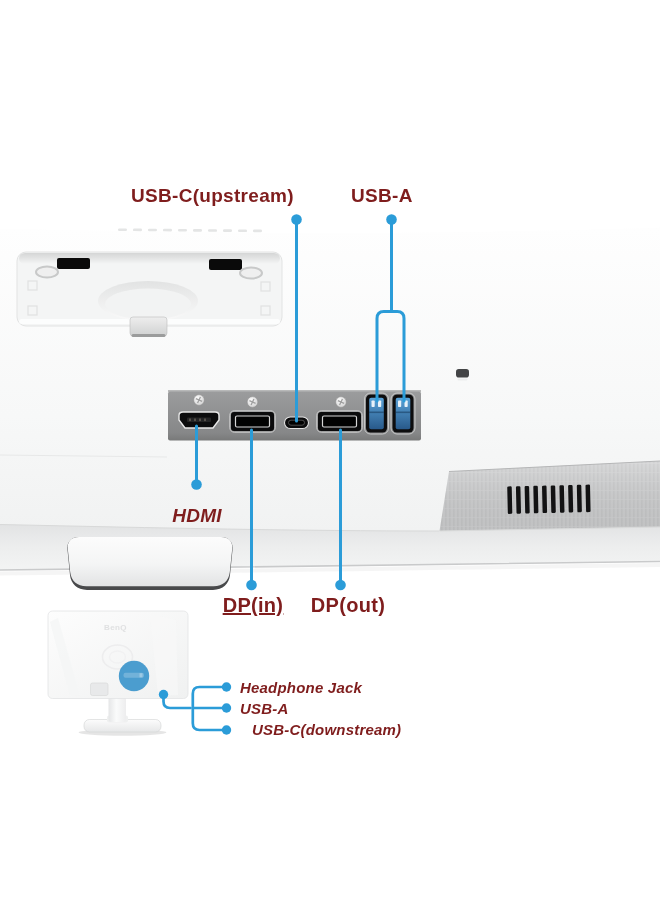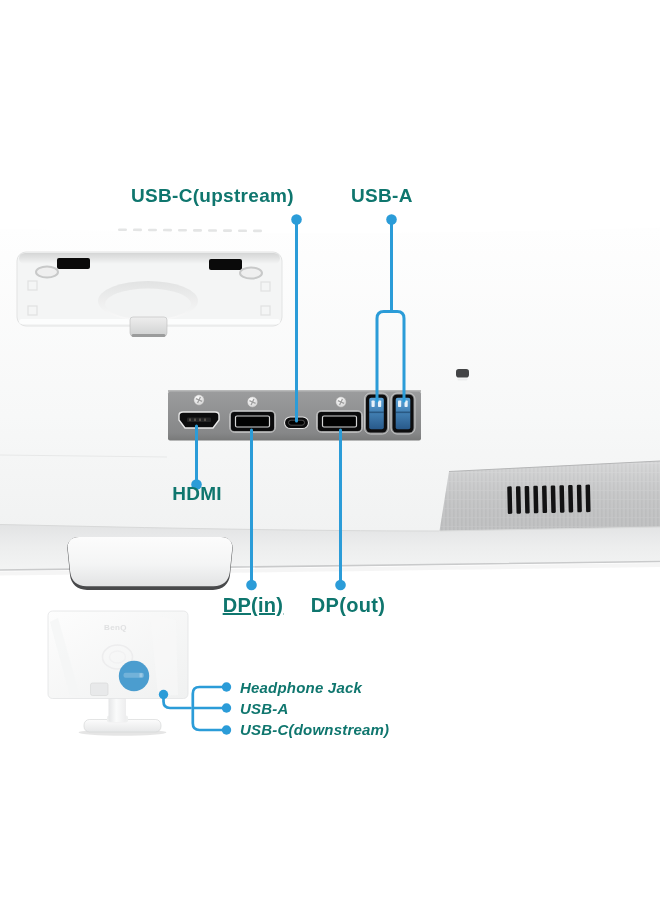--- a/index.html
+++ b/index.html
@@ -2,21 +2,21 @@
 <html><head>
 <meta charset="utf-8">
 <style>
   html,body { margin:0; padding:0; background:#ffffff; }
   .stage {
     position:relative; width:660px; height:900px; background:#ffffff;
     font-family:"Liberation Sans", sans-serif; overflow:hidden;
   }
   svg.scene { position:absolute; left:0; top:0; width:660px; height:900px; }
   .lbl {
-    position:absolute; color:#0f766e; font-weight:700;
+    position:absolute; color:#7f1d1d; font-weight:700;
     letter-spacing:0.3px; white-space:nowrap; line-height:1.1;
   }
   .lbl-lg { font-size:19px; }
   .lbl-md { font-size:20px; }
   .lbl-sm { font-size:15px; font-weight:600; letter-spacing:0.2px;font-style:italic; }
   .center { transform:translateX(-50%); }
 </style>
 </head>
 <body>
 
@@ -269,20 +269,20 @@
       <path d="M224,687 L199.5,687 Q192.8,687 192.8,693.7 V723.3 Q192.8,730 199.5,730 L224,730 M192.8,708 L224,708"></path>
       <circle cx="226.5" cy="687" r="4.7" fill="#2B9CD8" stroke="none"></circle>
       <circle cx="226.5" cy="708" r="4.7" fill="#2B9CD8" stroke="none"></circle>
       <circle cx="226.5" cy="730" r="4.7" fill="#2B9CD8" stroke="none"></circle>
     </g>
   </g>
 </svg>
 
 <div class="lbl lbl-lg" style="left:131px; top:186px;">USB-C(upstream)</div>
 <div class="lbl lbl-lg" style="left:351px; top:186px;">USB-A</div>
-<div class="lbl lbl-lg center" style="left:197px; top:484px;">HDMI</div>
+<div class="lbl lbl-lg center" style="left:197px; top:506px;font-style:italic;">HDMI</div>
 <div class="lbl lbl-md center" style="left:253px; top:594px;text-decoration:underline;">DP(in)</div>
 <div class="lbl lbl-md center" style="left:348px; top:594px;text-align:right;">DP(out)</div>
 <div class="lbl lbl-sm" style="left:240px; top:680px;">Headphone Jack</div>
 <div class="lbl lbl-sm" style="left:240px; top:701px;">USB-A</div>
-<div class="lbl lbl-sm" style="left:240px; top:722px;text-align:right;">USB-C(downstream)</div>
+<div class="lbl lbl-sm" style="left:252px; top:722px;text-align:right;">USB-C(downstream)</div>
 
 </div>
 
 </body></html>

